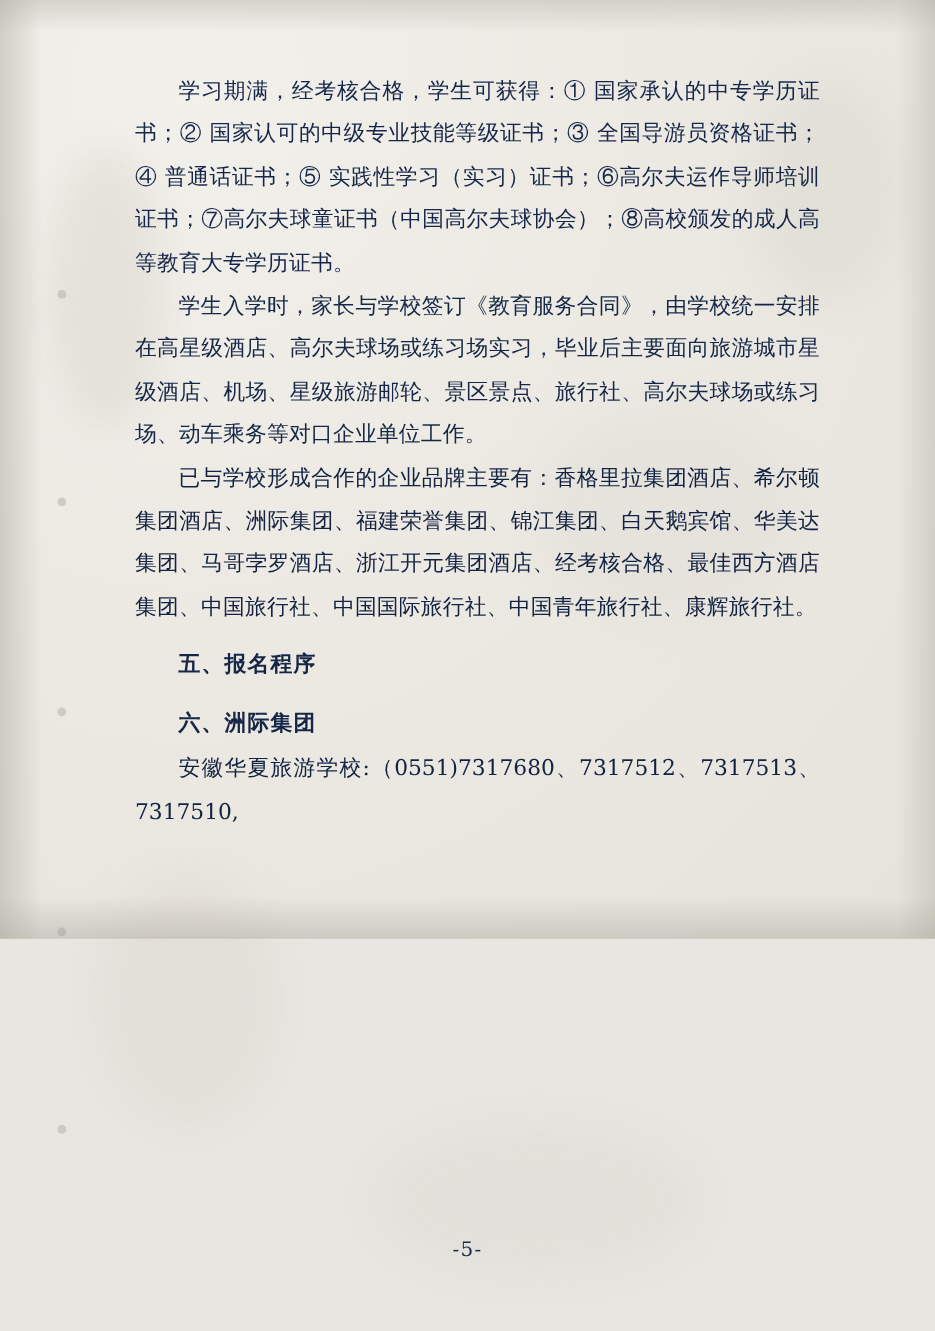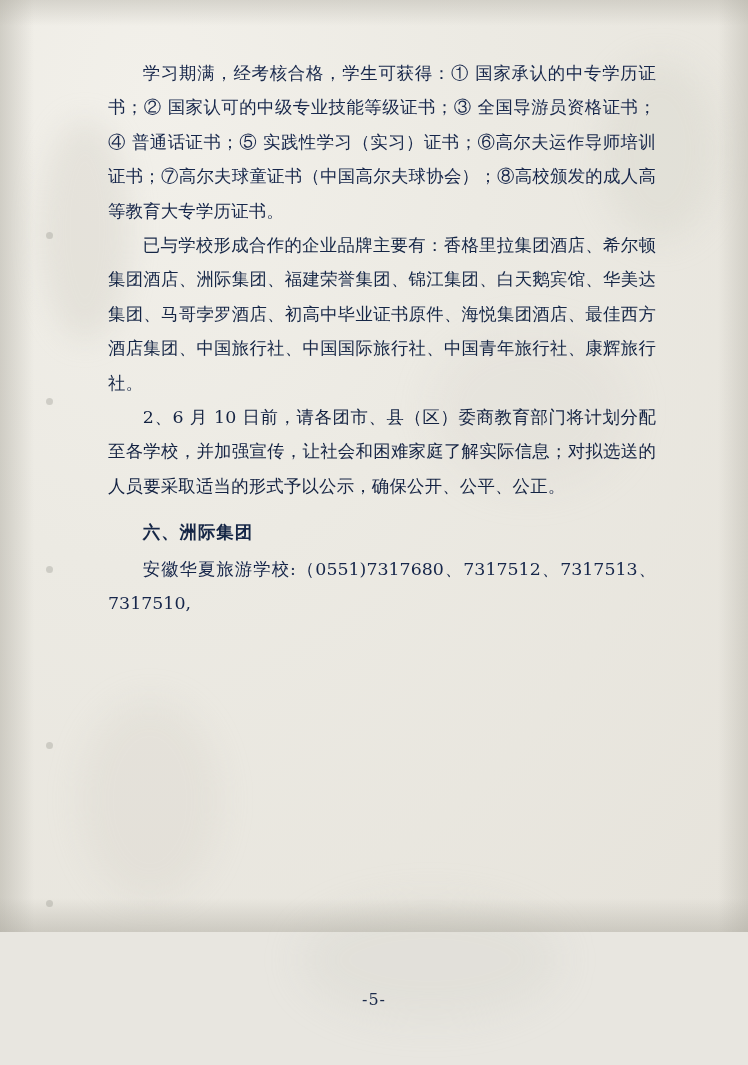--- a/index.html
+++ b/index.html
@@ -9,21 +9,21 @@
   body {
     width: 748px;
     height: 1065px;
     background: #e8e6e0;
     font-family: "DejaVu Serif", "Liberation Serif", serif;
     overflow: hidden;
   }
   .page {
     position: relative;
     width: 748px;
-    height: 932px;
+    height: 751px;
     background:
       radial-gradient(ellipse at 20% 10%, #f2f0ea 0%, #eceae3 40%, #e6e3db 100%);
     box-sizing: border-box;
   }
   
   .blotch {
     position: absolute;
     border-radius: 50%;
     pointer-events: none;
   }
@@ -132,26 +132,27 @@
   <div class="hole h1"></div>
   <div class="hole h2"></div>
   <div class="hole h3"></div>
   <div class="hole h4"></div>
   <div class="hole h5"></div>
 
   <div class="content">
 
     <p class="indent">学习期满，经考核合格，学生可获得：① 国家承认的中专学历证书；② 国家认可的中级专业技能等级证书；③ 全国导游员资格证书；④ 普通话证书；⑤ 实践性学习（实习）证书；⑥高尔夫运作导师培训证书；⑦高尔夫球童证书（中国高尔夫球协会）；⑧高校颁发的成人高等教育大专学历证书。</p>
 
+    <p class="indent">学生入学时，家长与学校签订《教育服务合同》，由学校统一安排在高星级酒店、高尔夫球场或练习场实习，毕业后主要面向旅游城市星级酒店、机场、星级旅游邮轮、景区景点、旅行社、高尔夫球场或练习场、动车乘务等对口企业单位工作。</p>
 
-    <p class="indent">已与学校形成合作的企业品牌主要有：香格里拉集团酒店、希尔顿集团酒店、洲际集团、福建荣誉集团、锦江集团、白天鹅宾馆、华美达集团、马哥孛罗酒店、初高中毕业证书原件、海悦集团酒店、最佳西方酒店集团、中国旅行社、中国国际旅行社、中国青年旅行社、康辉旅行社。</p>
+    <p class="indent">已与学校形成合作的企业品牌主要有：香格里拉集团酒店、希尔顿集团酒店、洲际集团、福建荣誉集团、锦江集团、白天鹅宾馆、华美达集团、马哥孛罗酒店、浙江开元集团酒店、经考核合格、最佳西方酒店集团、中国旅行社、中国国际旅行社、中国青年旅行社、康辉旅行社。</p>
+
+    <h2 class="section">五、报名程序</h2>
 
 
-
-    <p class="indent">2、6 月 10 日前，请各团市、县（区）委商教育部门将计划分配至各学校，并加强宣传，让社会和困难家庭了解实际信息；对拟选送的人员要采取适当的形式予以公示，确保公开、公平、公正。</p>
 
 
     <h2 class="section">六、洲际集团</h2>
 
     <p class="indent phone-line">安徽华夏旅游学校:（0551)7317680、7317512、7317513、7317510,</p>
 
   </div>
 
   <div class="footer">-5-</div>
 </div>

